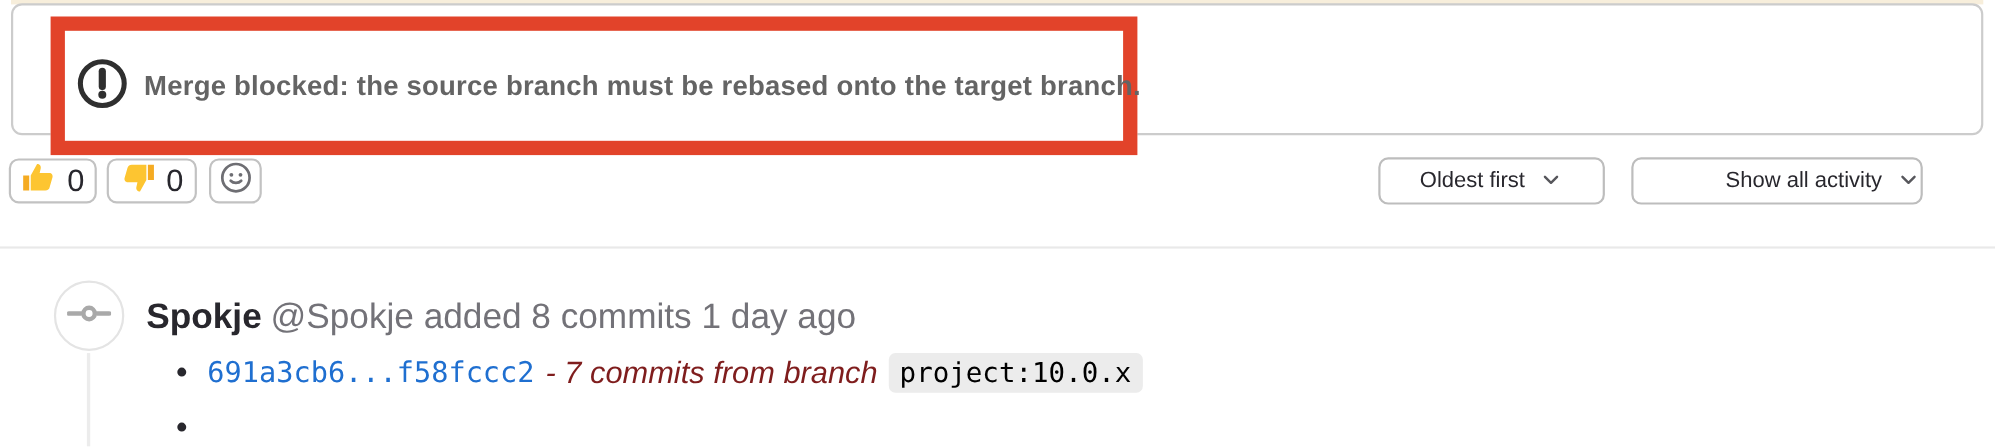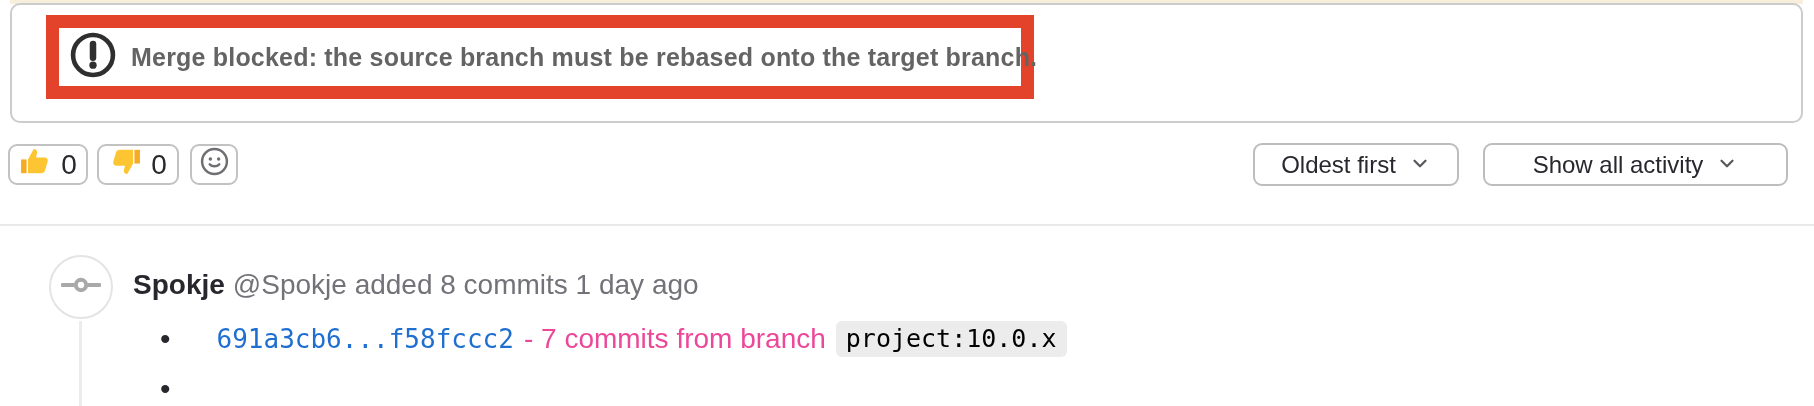--- a/index.html
+++ b/index.html
@@ -21,21 +21,21 @@
   
   .mr-widget-panel {
     position: absolute; left: 10px; top: 3px; width: 1793px; height: 120px;
     background: #fff;
     border: 2px solid #cccccc;
     border-radius: 10px;
   }
 
   
   .annotation-box {
-    position: absolute; left: 34px; top: 10px; width: 988px; height: 84px;
+    position: absolute; left: 34px; top: 10px; width: 988px; height: 126px;
     border: 13px solid #e2432a;
     background: #fff;
     display: flex; align-items: center;
     padding-left: 11px;
     gap: 15px;
     white-space: nowrap;
   }
   .alert-icon { width: 46px; height: 46px; flex: 0 0 auto; }
   .alert-text {
     font-size: 25px; font-weight: bold; color: #646464;
@@ -59,25 +59,25 @@
   .thumb-icon { width: 33px; height: 33px; }
   .smiley-icon { width: 31px; height: 31px; }
 
   .dropdown {
     position: absolute; top: 143px; height: 43px;
     background: #fff;
     border: 2px solid #bdbdbd;
     border-radius: 9px;
     display: flex; align-items: center; justify-content: center;
     gap: 13px;
-    font-size: 24px; color: #28272d;
+    font-size: 20px; color: #28272d;
     cursor: pointer;
   }
   .dd-sort     { left: 1253px; width: 206px; }
-  .dd-activity { left: 1483px; width: 305px; }
+  .dd-activity { left: 1483px; width: 265px; justify-content: flex-end; }
   .chevron-icon { width: 22px; height: 22px; margin-top: 3px; }
 
   .divider {
     position: absolute; left: 0; top: 224px; width: 1814px; height: 2px;
     background: #e9e9e9;
   }
 
   
   .timeline-badge {
     position: absolute; left: 49px; top: 255px; width: 64px; height: 64px;
@@ -86,21 +86,21 @@
     display: flex; align-items: center; justify-content: center;
   }
   .commit-icon { width: 40px; height: 40px; }
   .timeline-line {
     position: absolute; left: 79px; top: 321px; width: 3px; height: 85px;
     background: #ececec;
   }
 
   .activity-header {
     position: absolute; left: 133px; top: 269px;
-    font-size: 28px; white-space: nowrap;
+    font-size: 32px; white-space: nowrap;
   }
   .author-name { font-weight: bold; color: #28272d; text-decoration: none; }
   .author-meta { color: #737278; margin-left: 8px; }
 
   .commit-list {
     position: absolute; left: 160px; top: 314px;
     list-style: none;
   }
   .commit-list li {
     display: flex; align-items: center;
@@ -114,23 +114,22 @@
     color: #28272d;
     font-size: 30px;
     margin-right: 8px;
   }
   .sha-link {
     font-family: "DejaVu Sans Mono", "Liberation Mono", monospace;
     font-size: 26px;
     color: #1f6fd0;
     text-decoration: none;
     cursor: pointer;
-    margin-left: 28px;
-  }
-  .commit-msg { color: #ec4899; }
+  }
+  .commit-msg { color: #7f1d1d; font-style: italic; }
   .branch-chip {
     font-family: "DejaVu Sans Mono", "Liberation Mono", monospace;
     font-size: 25px;
     background: #ececec;
     color: #000000;
     border-radius: 6px;
     padding: 3px 10px 4px;
   }
 </style>
 </head>

